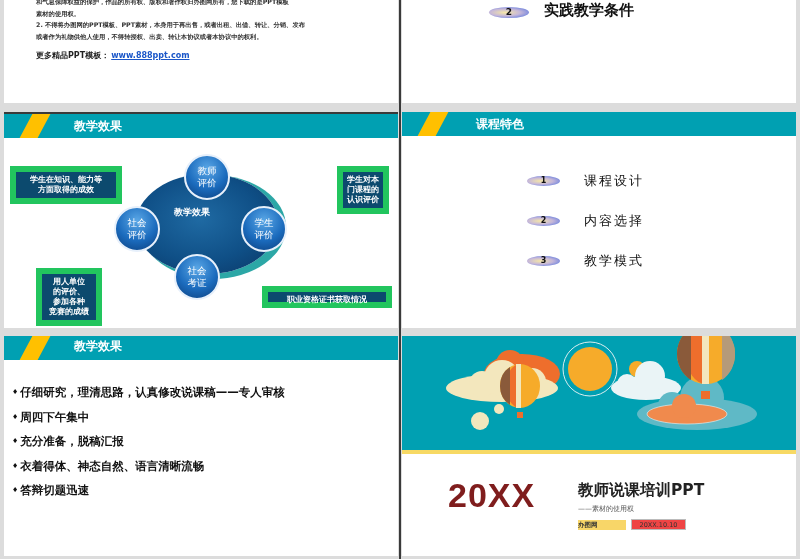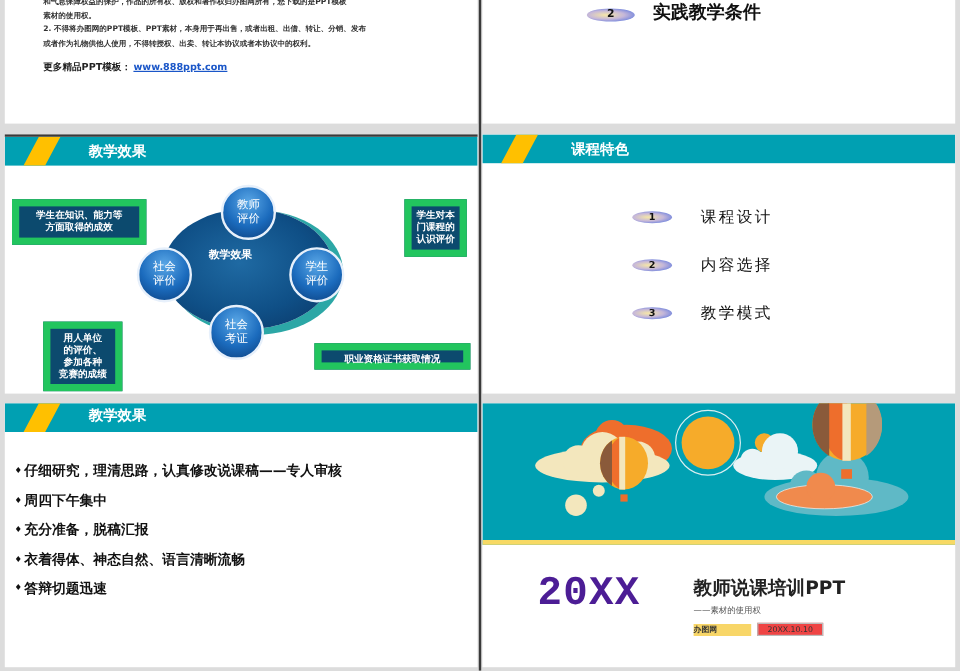--- a/index.html
+++ b/index.html
@@ -47,21 +47,21 @@
   .feat .pill { width: 33px; height: 10px; font-size: 8px; line-height: 10px; margin-right: 24px; }
   .feat .label { letter-spacing: 2px; }
 
   
   .bullets { position: absolute; left: 8px; top: 49px; }
   .bullets li { list-style: none; font-size: 11.5px; font-weight: bold; color: #111; height: 24.5px; }
   .bullets li::before { content: "\2666"; font-size: 7px; margin-right: 2px; vertical-align: 2px; }
 
   
   .sky { position: absolute; left: 0; top: 0; width: 100%; height: 118px; background: #00a0b2; border-bottom: 4px solid #f7d964; }
-  .year { position: absolute; left: 46px; top: 140px; font-size: 34px; font-weight: bold; color: #4c1d95; letter-spacing: 1px; font-family: Liberation Mono, monospace; }
+  .year { position: absolute; left: 46px; top: 140px; font-size: 34px; font-weight: bold; color: #7f1d1d; letter-spacing: 1px; font-family: Liberation Sans, sans-serif; }
   .maintitle { position: absolute; left: 176px; top: 144px; font-size: 15.5px; font-weight: bold; color: #222; }
   .subtitle { position: absolute; left: 176px; top: 168px; font-size: 7px; color: #555; }
   .tag-yellow { position: absolute; left: 176px; top: 184px; width: 48px; height: 10px; background: #f8d668; font-size: 6.5px; font-weight: bold; text-align: left; line-height: 10px; color: #333; }
   .tag-date { position: absolute; left: 229px; top: 183px; width: 55px; height: 11px; border: 1px solid #bbb; font-size: 6.5px; text-align: center; line-height: 10px; color: #333; background: #ef4444; }
 </style>
 </head>
 <body>
 
 <div class="slide s1">
   <div class="legal">

